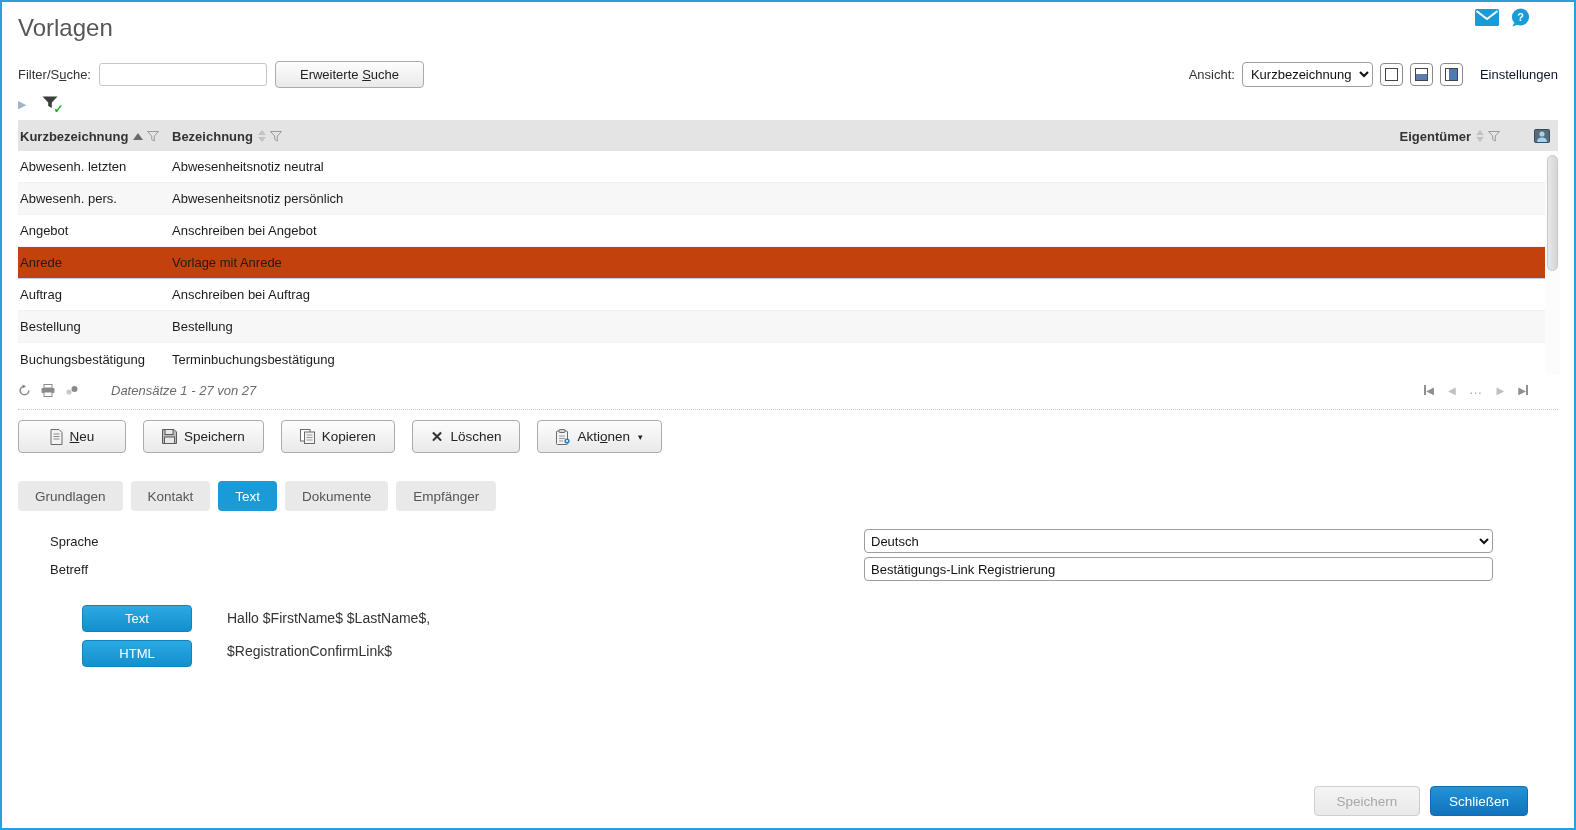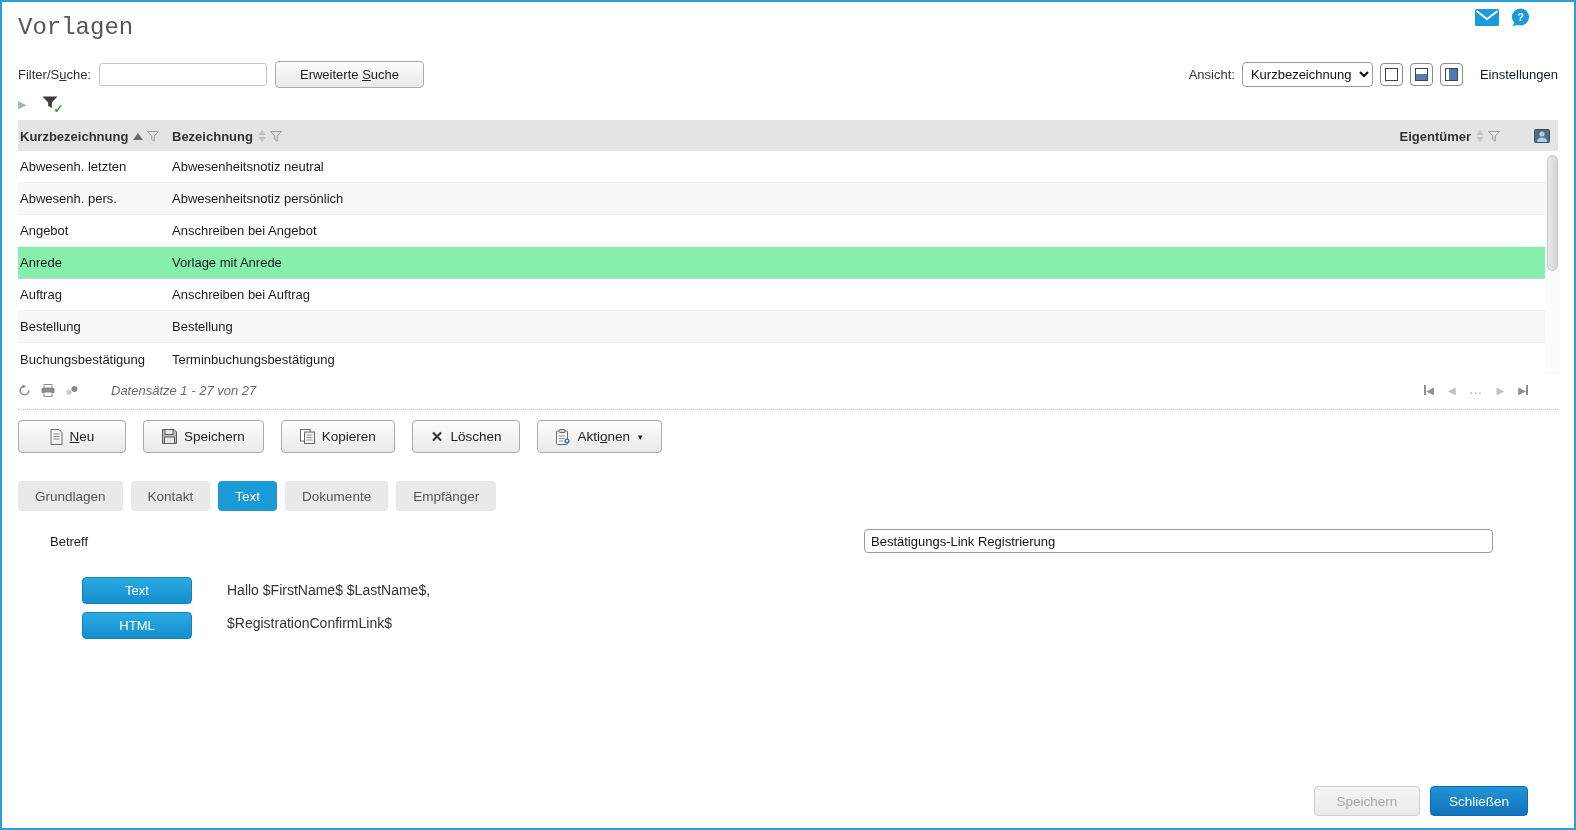--- a/index.html
+++ b/index.html
@@ -13,21 +13,21 @@
   .window {
     position: relative;
     width: 1576px; height: 830px;
     border: 2px solid #2a9fd8;
     background: #fff;
     overflow: hidden;
     padding: 0 16px;
   }
   
   .topbar { position: relative; height: 50px; }
-  .page-title { font-size: 24px; font-weight: 400; color: #565656; padding-top: 12px; font-family: Liberation Mono, monospace; }
+  .page-title { font-size: 24px; font-weight: 400; color: #565656; padding-top: 12px; }
   .top-icons { position: absolute; top: 6px; right: 28px; display: flex; gap: 12px; align-items: center; }
   .top-icons svg { display: block; }
   
   .filter-row { display: flex; align-items: center; height: 32px; margin-top: 6px; justify-content: space-between; }
   .filter-label { color: #333; margin-right: 8px; }
   .ukey { text-decoration: underline; }
   .filter-input {
     width: 168px; height: 23px; border: 1px solid #c6c6c6; border-radius: 3px;
     padding: 0 6px; font-family: "Liberation Sans", sans-serif; font-size: 13px; color:#333;
     background: #fff; outline: none;
@@ -72,21 +72,21 @@
   .sort-asc { width:0; height:0; border-left:5px solid transparent; border-right:5px solid transparent; border-bottom:7px solid #6b6b6b; margin-left:2px; }
   .sort-both { display:inline-flex; flex-direction:column; gap:2px; margin-left:2px; }
   .sort-both i { display:block; width:0; height:0; border-left:4px solid transparent; border-right:4px solid transparent; }
   .sort-both .up { border-bottom:5px solid #c2c2c2; }
   .sort-both .dn { border-top:5px solid #c2c2c2; }
   .funnel { margin-left:1px; }
   .head-spacer { width: 56px; display:flex; justify-content:flex-end; align-items:center; padding-right:6px; }
   .tbody { position: relative; }
   .trow { display: flex; align-items: center; height: 32px; background: #fff; cursor: pointer; border-bottom:1px solid #f2f2f2;}
   .trow:nth-child(even) { background: #f7f7f7; }
-  .trow.selected { background: #86efac; border-bottom-color:#b9d3ee; }
+  .trow.selected { background: #c2410c; border-bottom-color:#b9d3ee; }
   .trow .col-kurz, .trow .col-bez { color: #1c1c1c; }
   .scrollbar {
     position: absolute; top: 0; right: -2px; width: 15px; height: 100%;
     background: #fcfcfc;
   }
   .scroll-thumb {
     position: absolute; top: 4px; left: 2px; width: 11px; height: 116px;
     background: linear-gradient(90deg,#e8e8e8,#d5d5d5); border: 1px solid #c8c8c8; border-radius: 6px;
   }
   
@@ -349,20 +349,28 @@
   <div class="tabs">
     <button class="tab">Grundlagen</button>
     <button class="tab">Kontakt</button>
     <button class="tab active">Text</button>
     <button class="tab">Dokumente</button>
     <button class="tab">Empfänger</button>
   </div>
 
   <div class="form">
     <div class="form-row">
+      <div class="form-label">Sprache</div>
+      <div class="form-control">
+        <select class="form-select">
+          <option>Deutsch</option>
+        </select>
+      </div>
+    </div>
+    <div class="form-row">
       <div class="form-label">Betreff</div>
       <div class="form-control">
         <input class="form-input" type="text" value="Bestätigungs-Link Registrierung" style="">
       </div>
     </div>
   </div>
 
   <div class="editor-row">
     <div class="mode-col">
       <button class="mode-btn">Text</button>

